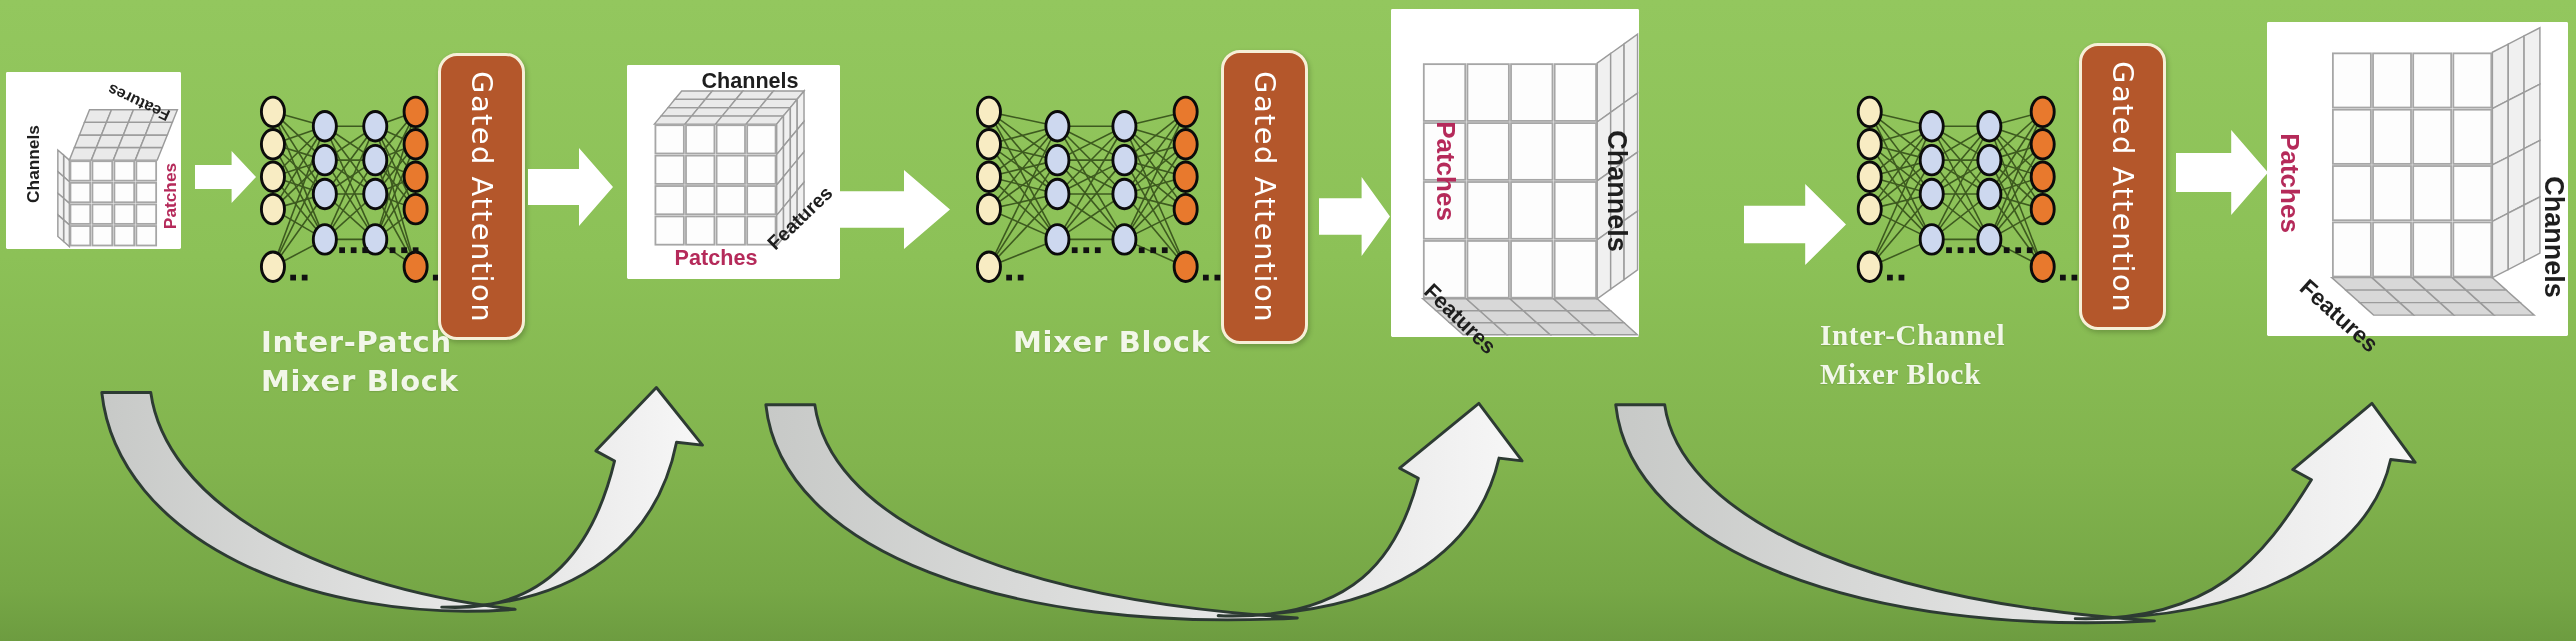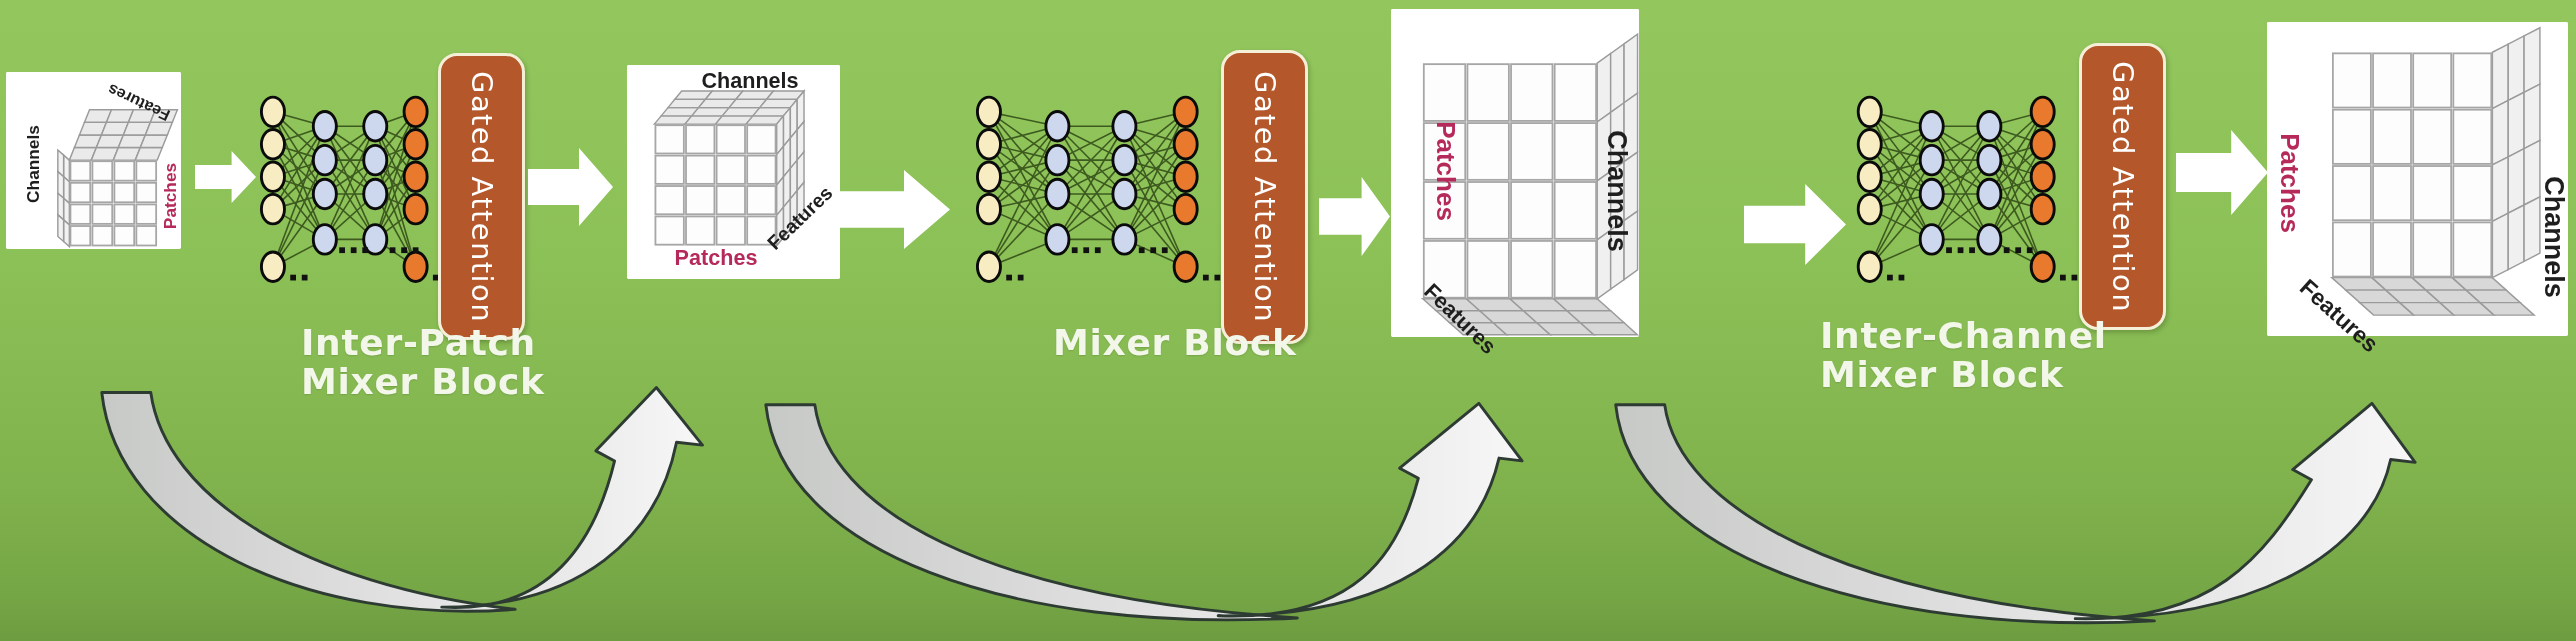--- a/index.html
+++ b/index.html
@@ -13,22 +13,22 @@
   .axis{position:absolute;font-weight:bold;white-space:nowrap;transform-origin:center;color:#1e1e1e;
         font-family:"Liberation Sans", sans-serif;}
   .ga{position:absolute;background:#b4572b;border:3.6px solid #f6efd7;border-radius:19px;
       box-shadow:1.4px 2.2px 4.3px rgba(40,60,20,.25);}
   .ga-label{position:absolute;left:50%;top:50%;transform:translate(-50%,-50%) rotate(90deg);
       white-space:nowrap;color:#ffffff;font-size:29px;font-weight:500;letter-spacing:1.4px;
       font-family:"DejaVu Sans", sans-serif;}
   .block-arrow{position:absolute;background:#ffffff;
       clip-path:polygon(0 27%, 60% 27%, 60% 0, 100% 50%, 60% 100%, 60% 73%, 0 73%);}
   .mixer-label{position:absolute;color:#f2f7e9;font-family:"DejaVu Sans", sans-serif;
-      font-weight:700;font-size:36px;line-height:39px;letter-spacing:0.7px;white-space:nowrap;
-      text-shadow:0 0.7px 1.4px rgba(30,50,10,.15);margin-left:40px;}
+      font-weight:700;font-size:29px;line-height:39px;letter-spacing:0.7px;white-space:nowrap;
+      text-shadow:0 0.7px 1.4px rgba(30,50,10,.15);}
   .nn{position:absolute;overflow:visible;}
   .overlay{position:absolute;left:0;top:0;pointer-events:none;}
 </style>
 </head>
 <body>
 
 <div class="stage">
 
   <svg class="overlay" width="2576" height="641" viewBox="0 0 3574 890">
     <defs>
@@ -536,19 +536,19 @@
     <span class="axis" style="left:72px;top:294px;font-size:23px;transform:translate(-50%,-50%) rotate(42deg)">Features</span>
   </div>
 
   <div class="mixer-label" style="left: 261px; top: 323px; color: rgb(242, 247, 233);">
     <div>Inter-Patch</div>
     <div>Mixer Block</div>
   </div>
   <div class="mixer-label" style="left: 1013px; top: 323px; color: rgb(242, 247, 233);">
     <div>Mixer Block</div>
   </div>
-  <div class="mixer-label" style="left: 1780px; top: 316px; color: rgb(242, 247, 233);">
+  <div class="mixer-label" style="left: 1820px; top: 316px; color: rgb(242, 247, 233); font-family: Liberation Serif, serif;">
     <div>Inter-Channel</div>
     <div>Mixer Block</div>
   </div>
 
 </div>
 
 
 </body></html>

